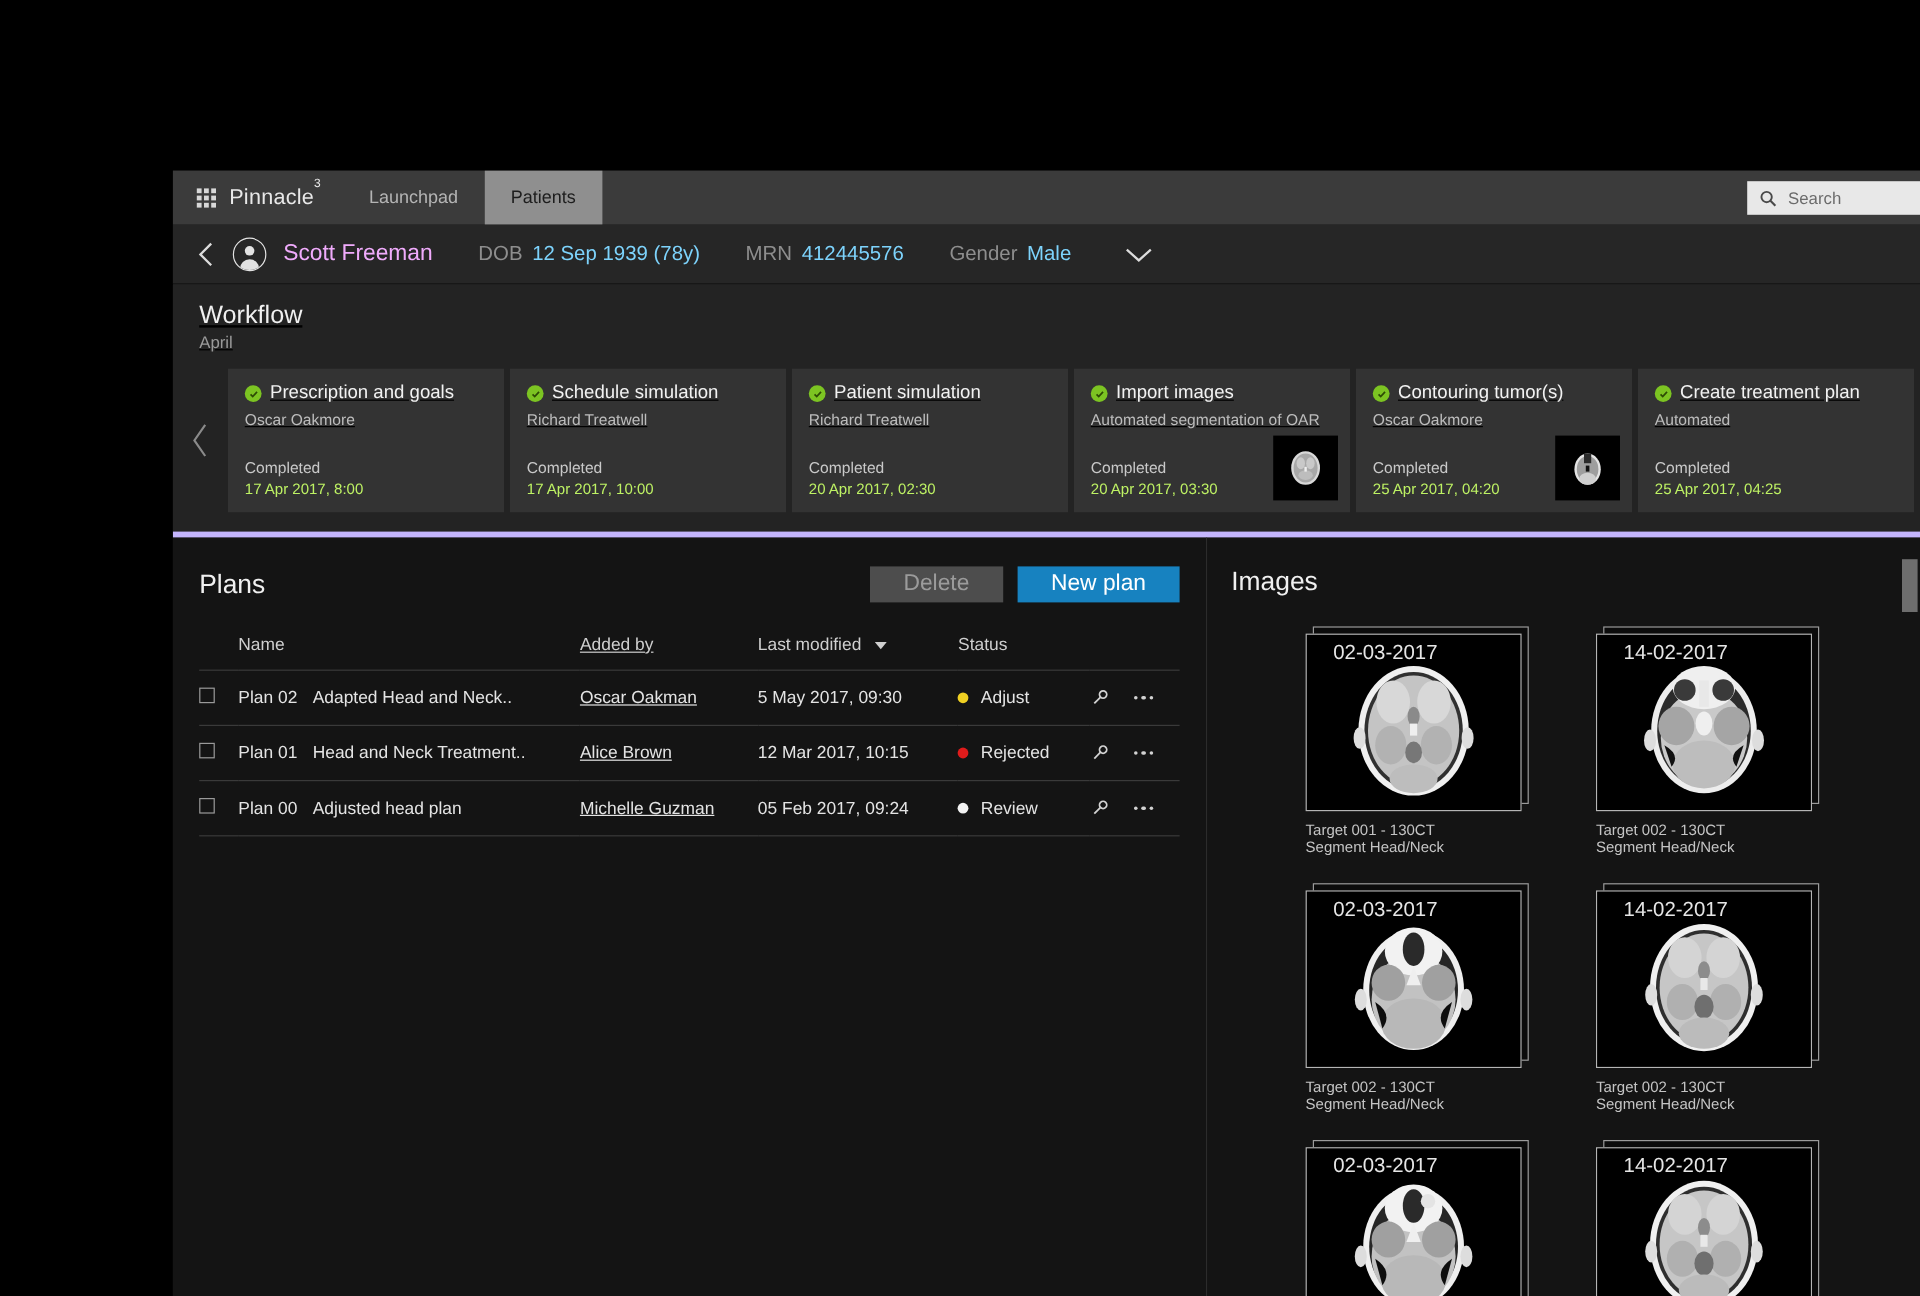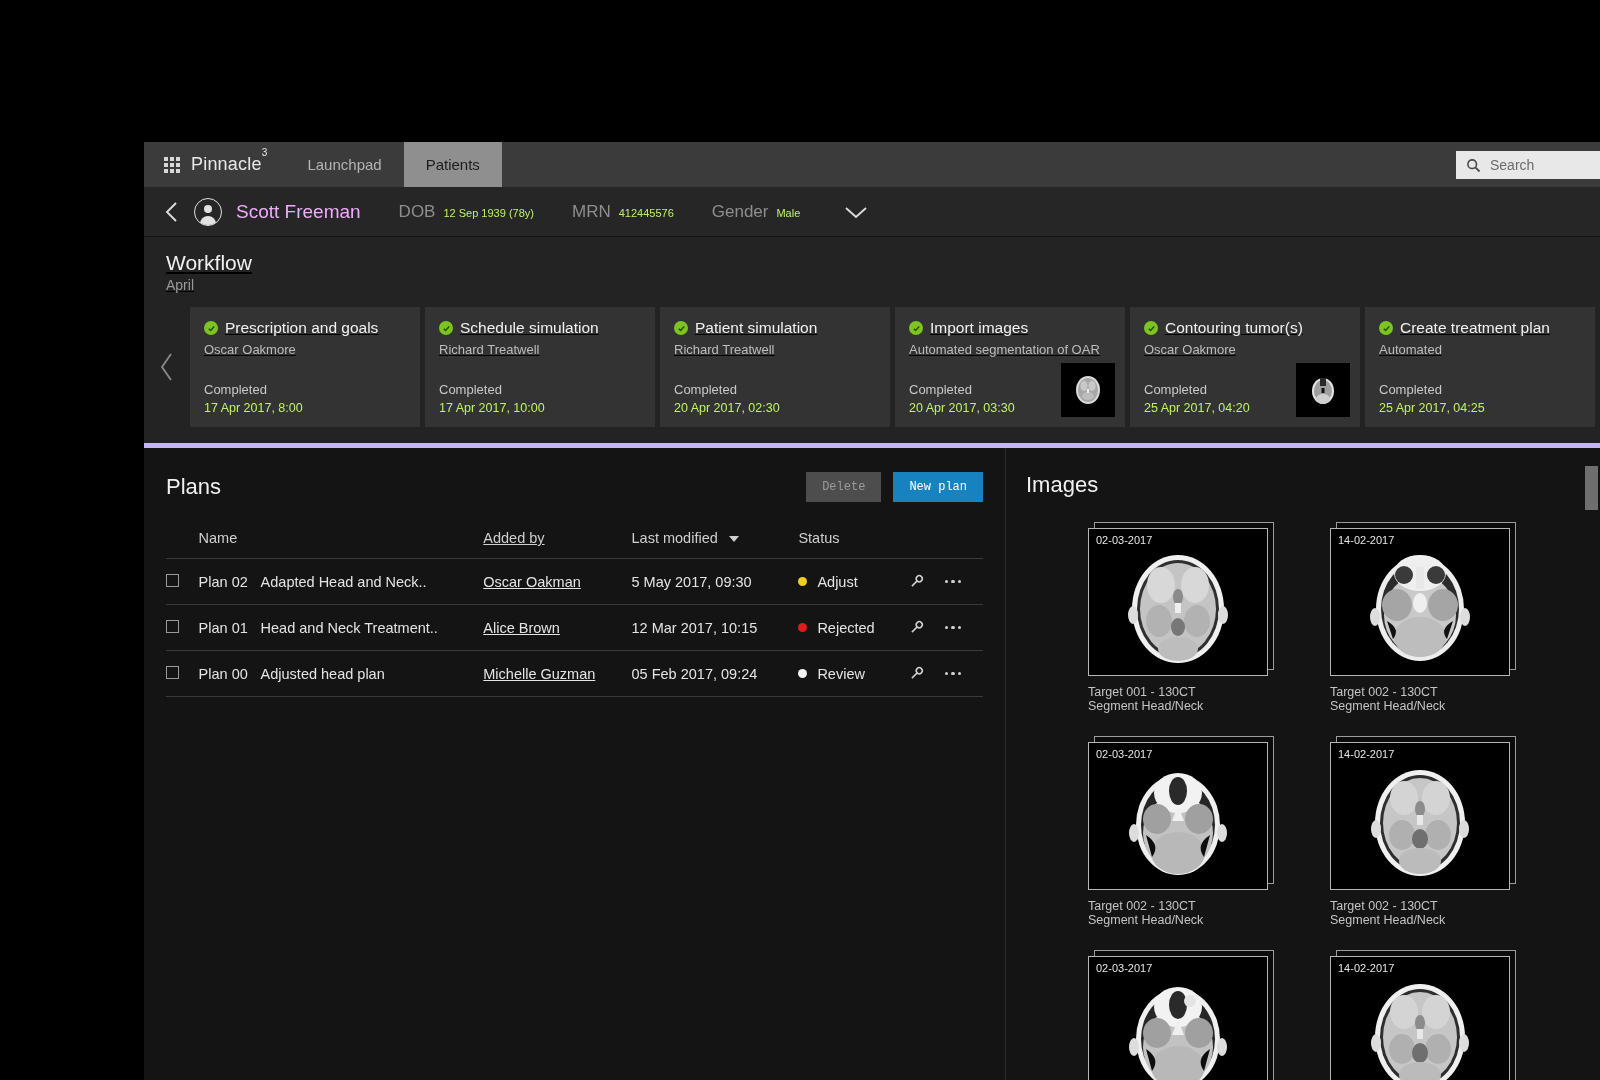--- a/index.html
+++ b/index.html
@@ -74,21 +74,21 @@
     border: 1.6px solid #e2e2e2;
     display: flex; align-items: flex-end; justify-content: center;
     overflow: hidden; flex: none;
   }
   .avatar .head { width: 8px; height: 8px; border-radius: 50%; background: #e2e2e2; position: absolute; margin-bottom: 12px; }
   .avatar .body { width: 16px; height: 9px; border-radius: 8px 8px 0 0; background: #e2e2e2; }
   .avatar-inner { position: relative; display:flex; align-items:flex-end; justify-content:center; width:100%; height:100%; }
   .pt-name { color: #f0abfc; font-size: 19px; margin-right: 24px; }
   .pt-field { display: flex; gap: 8px; align-items: baseline; margin-right: 24px; }
   .pt-label { color: #8e8e8e; font-size: 17px; }
-  .pt-value { color: #bef264; font-size: 11px; }
+  .pt-value { color: #7dd3fc; font-size: 17px; }
   .pt-expand { cursor: pointer; display: flex; margin-left: 4px; }
 
   
   .workflow {
     background: #232323;
     padding: 14px 0 16px 0;
     border-bottom: 5px solid #c4b5fd;
     text-decoration: underline;
   }
   .wf-title { color: #f0f0f0; font-size: 21px; padding: 0 22px; }
@@ -129,23 +129,23 @@
   .plans-panel {
     width: 862px; flex: none;
     background: #141414;
     padding: 24px 22px 0 22px;
     border-right: 1px solid #2c2c2c;
   }
   .plans-head { display: flex; align-items: center; }
   .plans-title { color: #f0f0f0; font-size: 22px; }
   .plans-actions { margin-left: auto; display: flex; gap: 12px; }
   .btn {
-    height: 30px; padding: 0 16px;
-    font-size: 12px; border: none; cursor: pointer;
-    font-family: Liberation Mono, monospace;
+    height: 30px; padding: 0 28px;
+    font-size: 19px; border: none; cursor: pointer;
+    font-family: Liberation Sans, sans-serif;
   }
   .btn-delete { background: #4d4d4d; color: #9b9b9b; }
   .btn-new { background: #1782c0; color: #fff; }
 
   table.plans { width: 100%; border-collapse: collapse; margin-top: 28px; }
   table.plans th {
     text-align: left; color: #cfcfcf; font-size: 14.5px; font-weight: normal;
     padding-bottom: 12px; border-bottom: 1px solid #3a3a3a;
   }
   table.plans td {
@@ -189,22 +189,22 @@
     width: 180px; height: 148px;
     border: 1px solid #9b9b9b; background: #0b0b0b;
   }
   .img-frame {
     position: absolute; left: 0; top: 0;
     width: 180px; height: 148px;
     border: 1px solid #b5b5b5; background: #000;
     overflow: hidden;
   }
   .img-date {
-    position: absolute; left: 7px; top: 5px;
-    color: #e6e6e6; font-size: 11px; z-index: 3;
+    position: absolute; left: 22px; top: 5px;
+    color: #e6e6e6; font-size: 17px; z-index: 3;
   }
   .img-cap { margin-top: 9px; color: #c4c4c4; font-size: 12.5px; line-height: 1.15; }
   .scrollbar {
     position: absolute; right: 2px; top: 18px;
     width: 13px; height: 44px; background: #6e6e6e;
   }
   svg { display: block; }
 </style>
 </head>
 <body>

